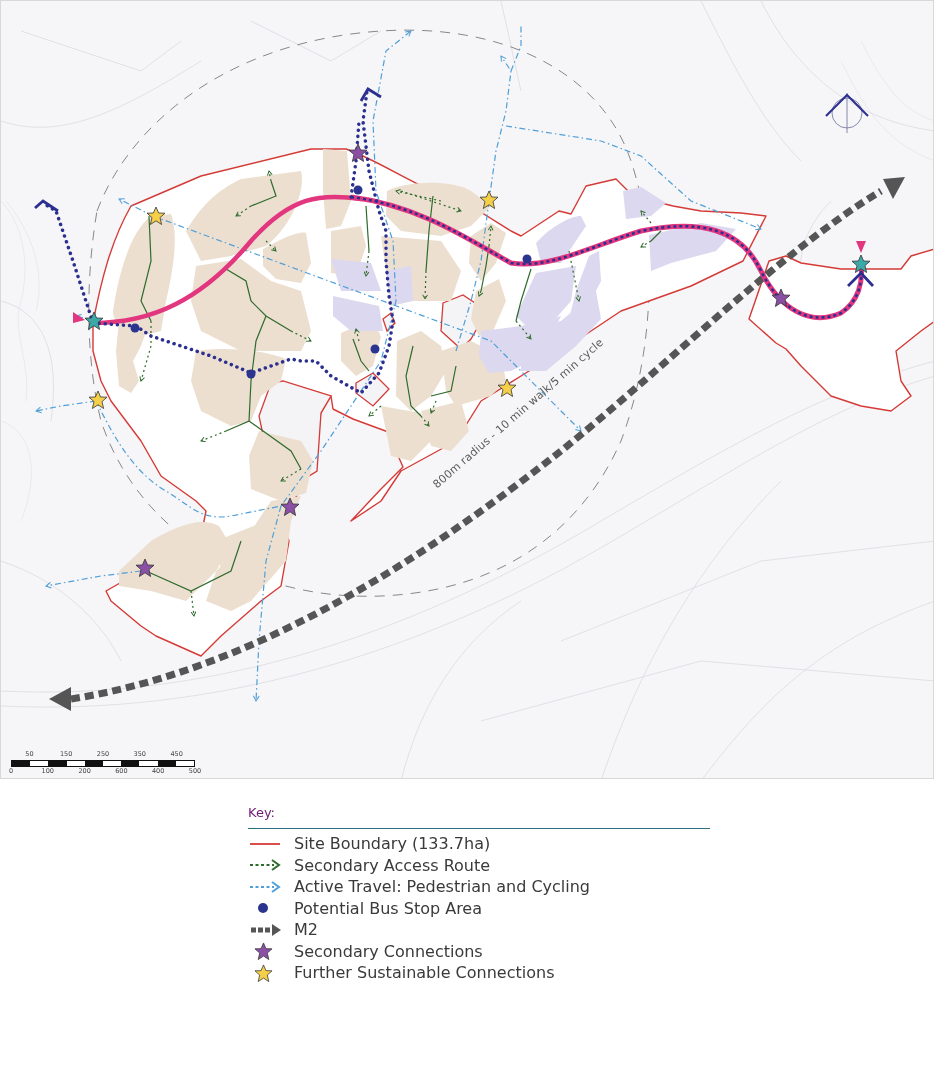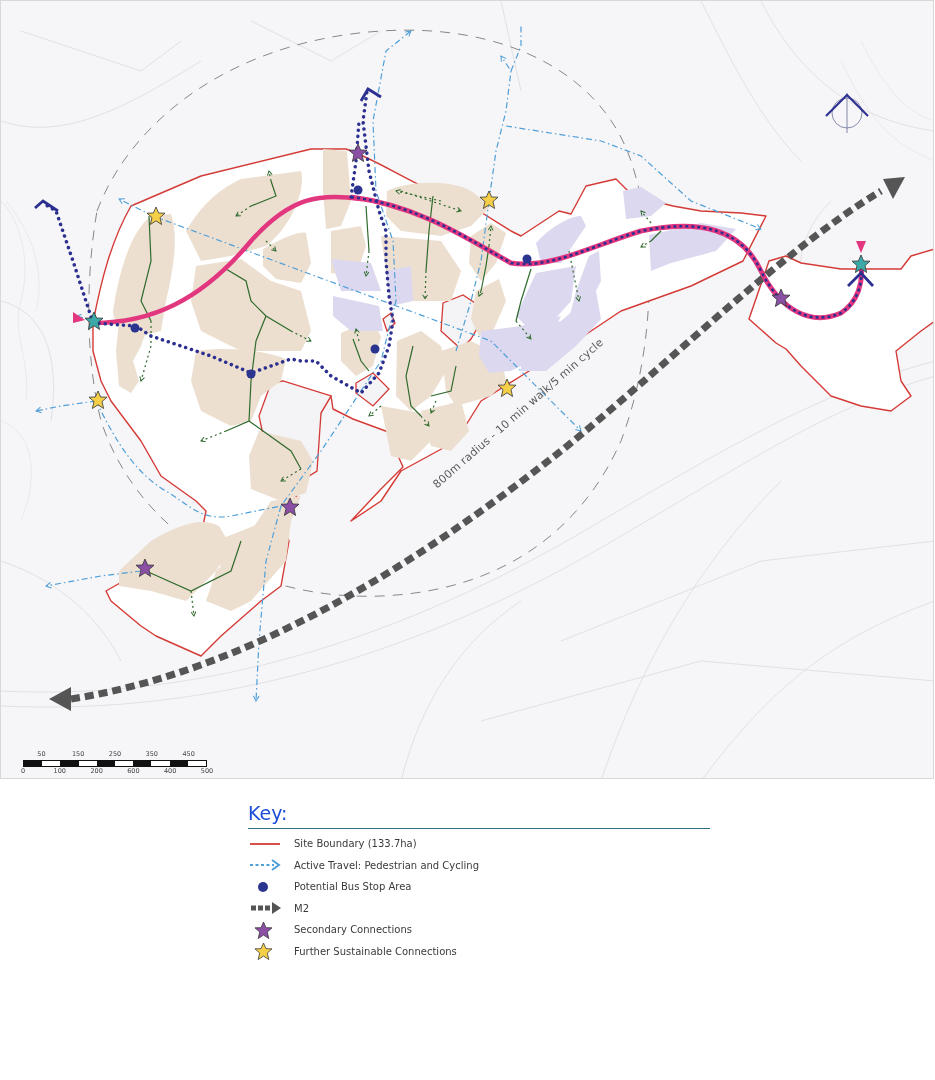--- a/index.html
+++ b/index.html
@@ -1,26 +1,26 @@
 <!DOCTYPE html>
 <html><head>
 <meta charset="utf-8">
 <style>
   html, body { margin:0; padding:0; background:#ffffff; }
   body { width:935px; height:1080px; position:relative; overflow:hidden; font-family:"DejaVu Sans", sans-serif; }
   .map-frame { position:absolute; left:0; top:0; width:934px; height:779px; background:#f6f5f7; border:1px solid #d8d8d8; box-sizing:border-box; overflow:hidden; }
   .map-frame svg { position:absolute; left:0; top:0; }
   .legend { position:absolute; left:248px; top:804px; width:462px; }
-  .legend-title { font-size:19px; color:#1d4ed8; height:18px; line-height:18px; }
+  .legend-title { font-size:13px; color:#701a75; height:18px; line-height:18px; }
   .legend-rule { height:0; border-top:1.5px solid #2e6f80; margin-top:6px; margin-bottom:4px; }
   .legend-item { position:relative; height:21.5px; display:flex; align-items:center; }
   .legend-swatch { width:40px; height:18px; flex:0 0 40px; position:relative; }
   .legend-swatch svg { position:absolute; left:0; top:0; }
-  .legend-label { margin-left:6px; font-size:10px; color:#3a3a3a; white-space:nowrap; }
-  .scalebar { position:absolute; left:10px; top:749px; width:184px;margin-left:12px; }
+  .legend-label { margin-left:6px; font-size:16px; color:#3a3a3a; white-space:nowrap; }
+  .scalebar { position:absolute; left:10px; top:749px; width:184px; }
   .scale-top, .scale-bot { position:relative; height:10px; font-size:6.5px; color:#444; }
   .scale-top span, .scale-bot span { position:absolute; transform:translateX(-50%); top:0; }
   .scale-bar-row { display:flex; height:7px; border:1px solid #111; box-sizing:border-box; }
   .scale-bar-row div { flex:1; }
   .radius-label { position:absolute; left:438px; top:477px; font-size:11px; color:#5a5a5a; transform-origin:left bottom; transform:rotate(-41deg); white-space:nowrap; letter-spacing:0.2px; }
 </style>
 </head>
 <body>
 
 <div class="map-frame">
@@ -255,20 +255,29 @@
     <span class="legend-swatch">
       <svg width="40" height="18">
           <line x1="2" y1="9" x2="32" y2="9" stroke="#d43a36" stroke-width="1.8"></line>
         </svg>
     </span>
     <span class="legend-label">Site Boundary (133.7ha)</span>
   </div>
   <div class="legend-item">
     <span class="legend-swatch">
       <svg width="40" height="18">
+          <line x1="2" y1="9" x2="26" y2="9" stroke="#2f6b2c" stroke-width="1.8" stroke-dasharray="3,2.5"></line>
+          <path d="M24,4 L31,9 L24,14" fill="none" stroke="#2f6b2c" stroke-width="2"></path>
+        </svg>
+    </span>
+    <span class="legend-label">Secondary Access Route</span>
+  </div>
+  <div class="legend-item">
+    <span class="legend-swatch">
+      <svg width="40" height="18">
           <line x1="2" y1="9" x2="26" y2="9" stroke="#4f9fd8" stroke-width="1.8" stroke-dasharray="3,2.5"></line>
           <path d="M24,4 L31,9 L24,14" fill="none" stroke="#4f9fd8" stroke-width="2"></path>
         </svg>
     </span>
     <span class="legend-label">Active Travel: Pedestrian and Cycling</span>
   </div>
   <div class="legend-item">
     <span class="legend-swatch">
       <svg width="40" height="18">
           <circle cx="15" cy="9" r="5" fill="#2b3590"></circle>

